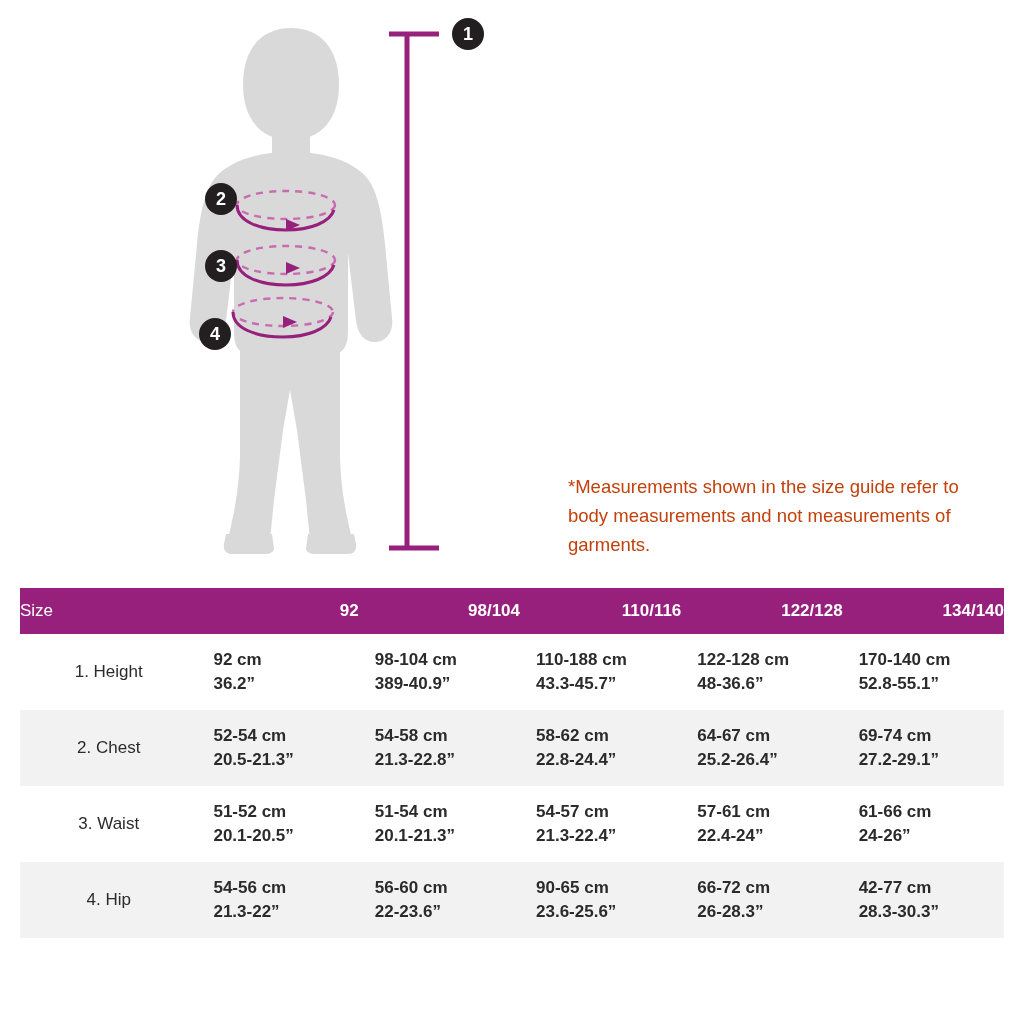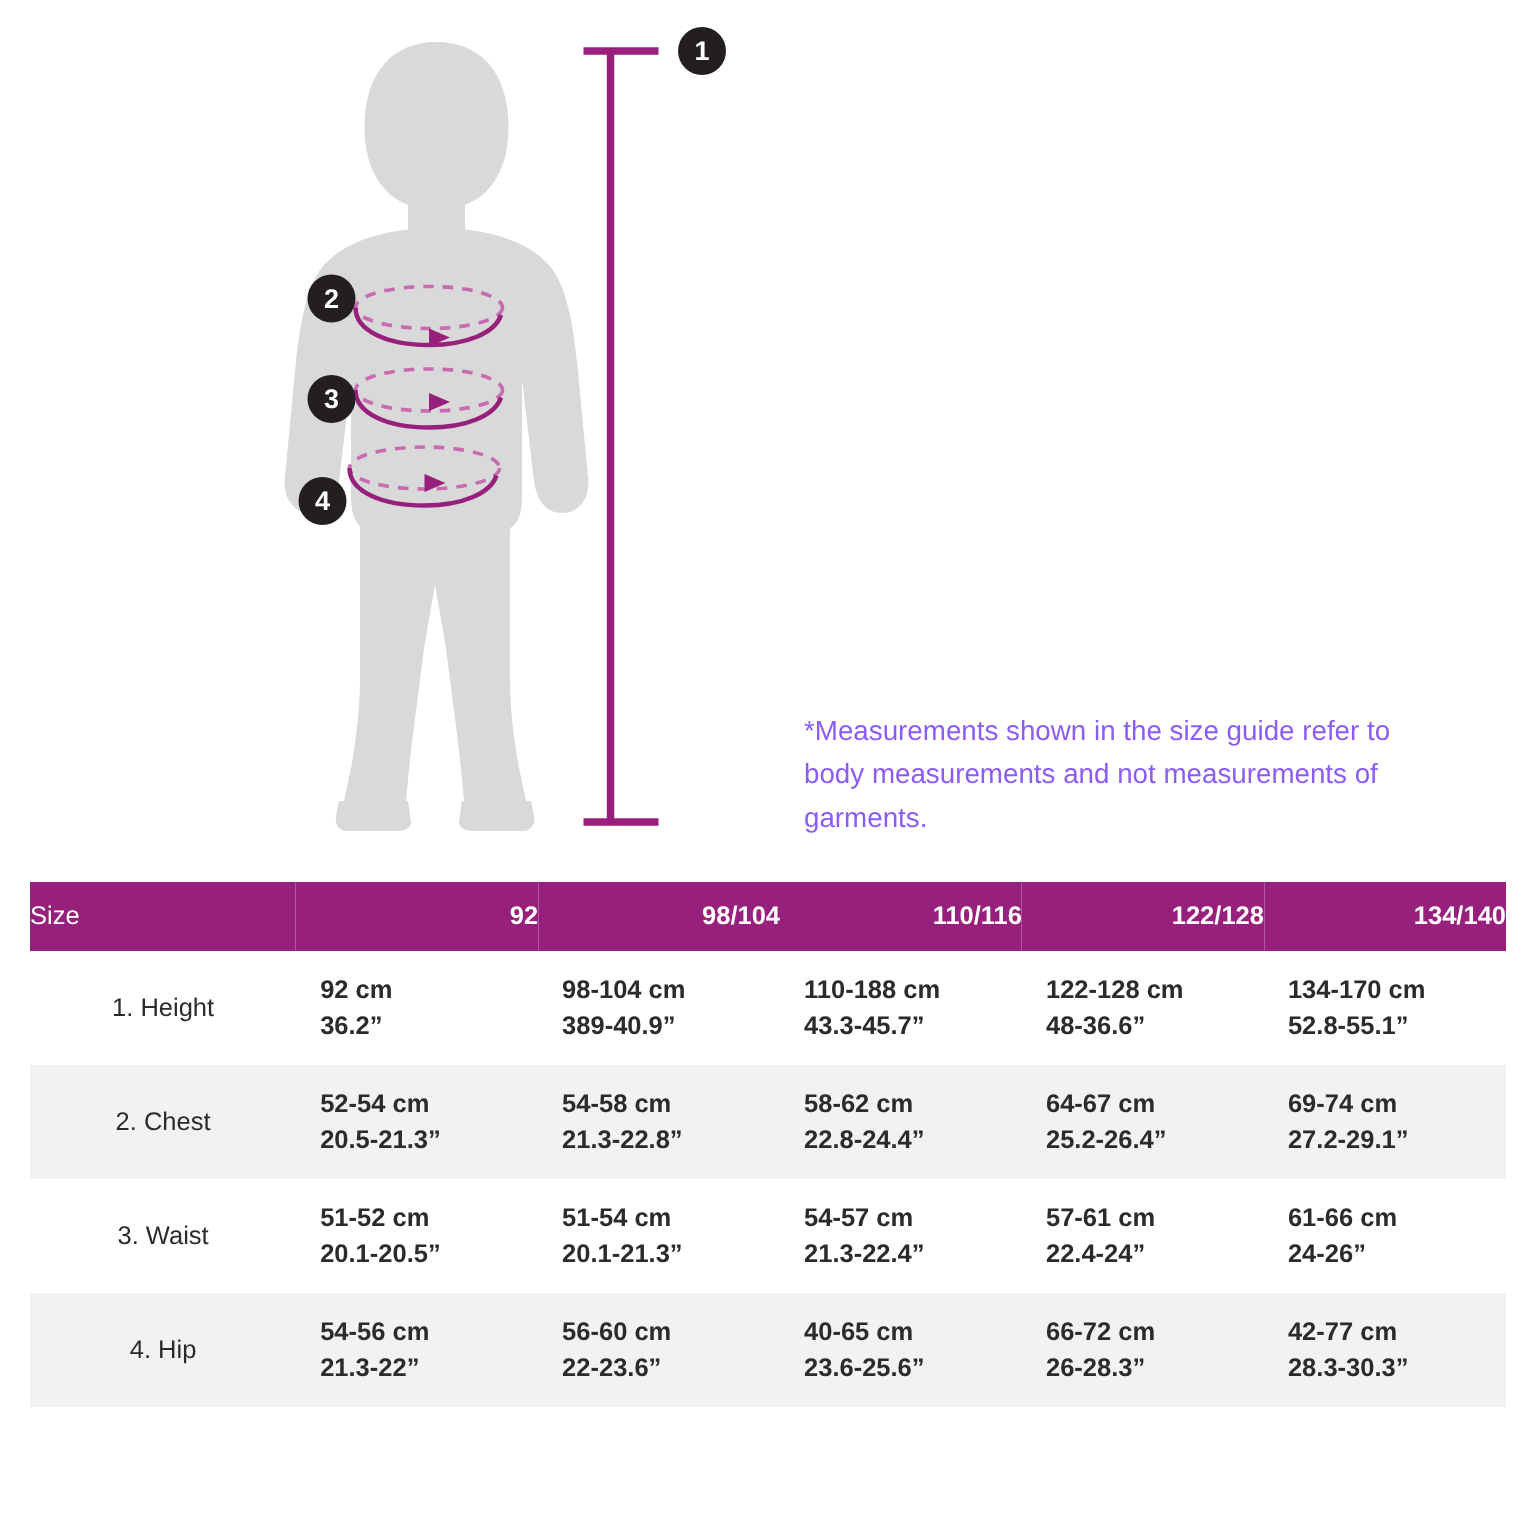--- a/index.html
+++ b/index.html
@@ -39,26 +39,26 @@
     justify-content: center;
     line-height: 1;
   }
   .badge-1 { left: 452px; top: 18px; }
   .badge-2 { left: 205px; top: 183px; }
   .badge-3 { left: 205px; top: 250px; }
   .badge-4 { left: 199px; top: 318px; }
 
   .note {
     position: absolute;
-    left: 536px;
+    left: 568px;
     top: 472px;
     width: 400px;
     font-size: 18.5px;
     line-height: 29px;
-    color: #8b5cf6;
+    color: #c2410c;
   }
 
   table.size-table {
     position: absolute;
     left: 20px;
     top: 588px;
     width: 984px;
     border-collapse: collapse;
     table-layout: fixed;
   }
@@ -224,21 +224,21 @@
       </td>
       <td class="col-w">
         <span class="val-line">110-188 cm</span>
         <span class="val-line">43.3-45.7”</span>
       </td>
       <td class="col-w">
         <span class="val-line">122-128 cm</span>
         <span class="val-line">48-36.6”</span>
       </td>
       <td class="col-w">
-        <span class="val-line">134-170 cm</span>
+        <span class="val-line">170-140 cm</span>
         <span class="val-line">52.8-55.1”</span>
       </td>
     </tr>
 
     <tr class="data-row alt">
       <td class="first-col">2. Chest</td>
       <td class="col-w">
         <span class="val-line">52-54 cm</span>
         <span class="val-line">20.5-21.3”</span>
       </td>
@@ -288,21 +288,21 @@
       <td class="first-col">4. Hip</td>
       <td class="col-w">
         <span class="val-line">54-56 cm</span>
         <span class="val-line">21.3-22”</span>
       </td>
       <td class="col-w">
         <span class="val-line">56-60 cm</span>
         <span class="val-line">22-23.6”</span>
       </td>
       <td class="col-w">
-        <span class="val-line">40-65 cm</span>
+        <span class="val-line">90-65 cm</span>
         <span class="val-line">23.6-25.6”</span>
       </td>
       <td class="col-w">
         <span class="val-line">66-72 cm</span>
         <span class="val-line">26-28.3”</span>
       </td>
       <td class="col-w">
         <span class="val-line">42-77 cm</span>
         <span class="val-line">28.3-30.3”</span>
       </td>

